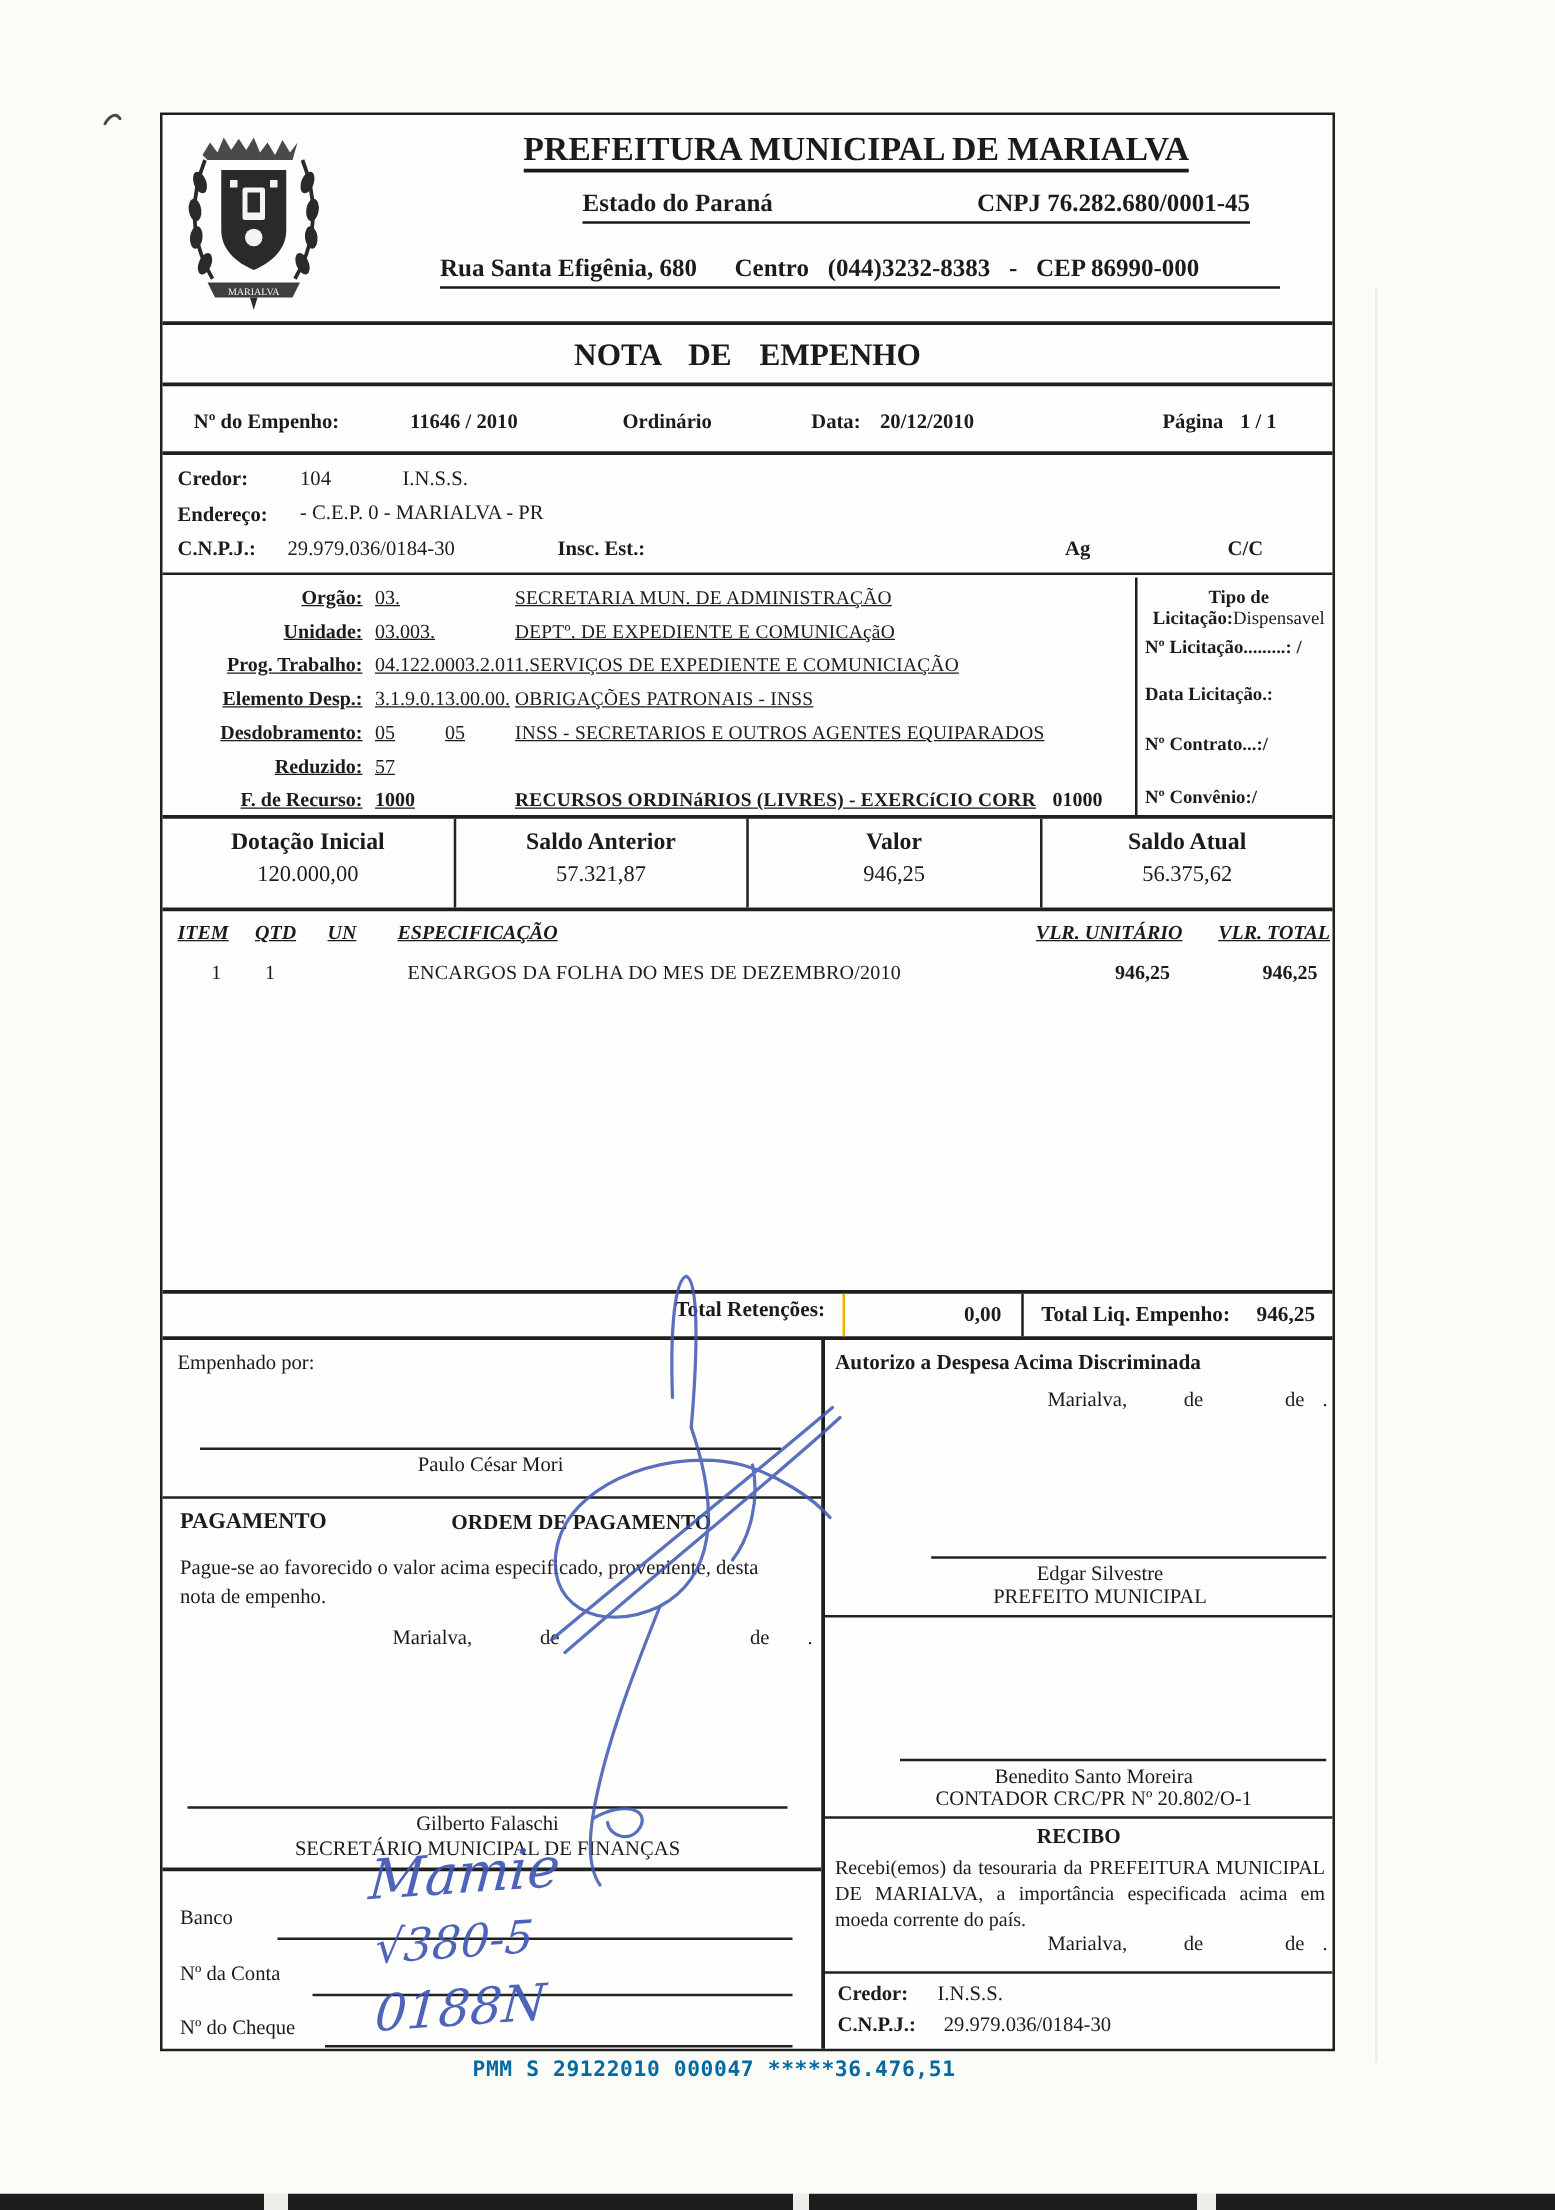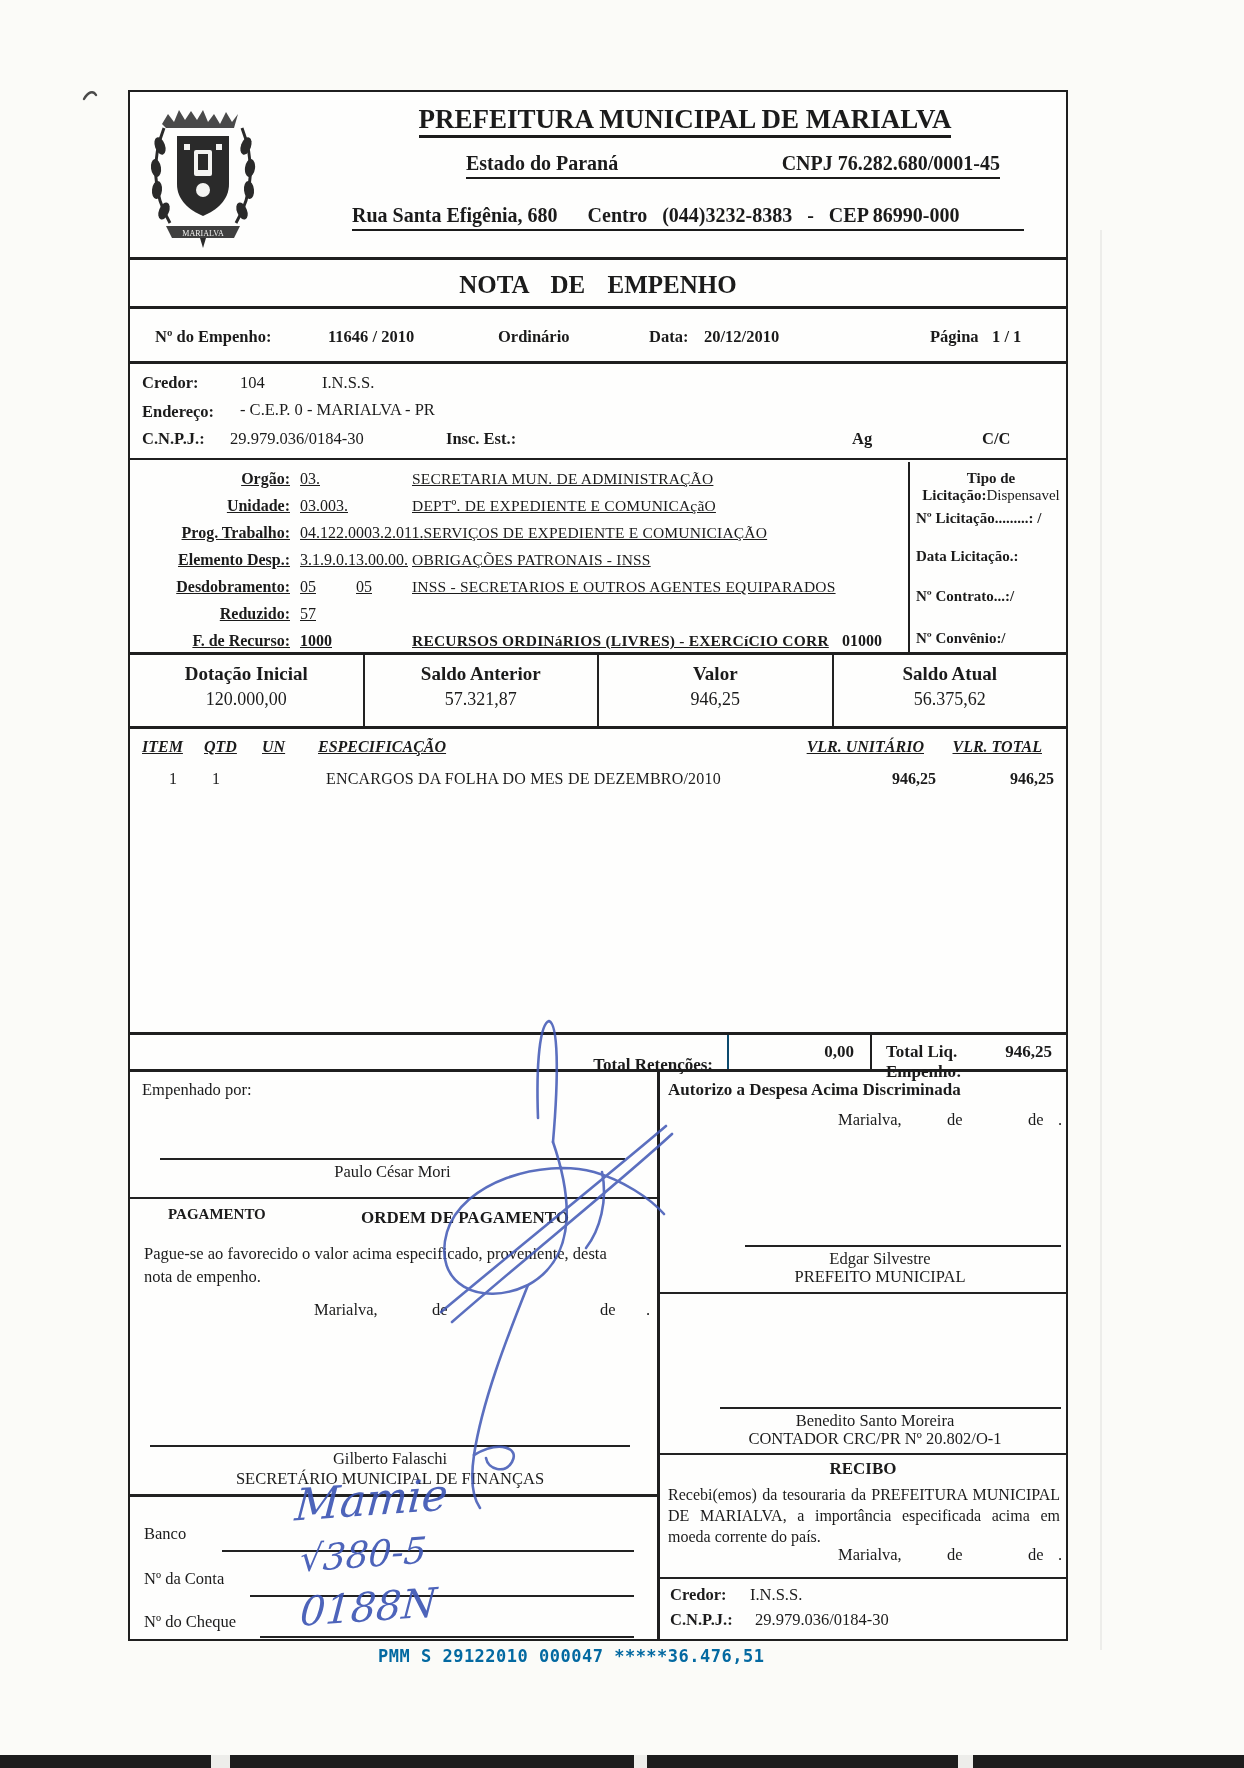--- a/index.html
+++ b/index.html
@@ -166,61 +166,61 @@
       <div class="vlab">Valor</div>
       <div class="vval">946,25</div>
     </div>
     <div class="vcol">
       <div class="vlab">Saldo Atual</div>
       <div class="vval">56.375,62</div>
     </div>
   </div>
 
   <div class="sec" style="top:640px;height:300px;">
-    <div style="display:flex;padding:6px 24px 0 12px;justify-content:center;">
+    <div style="display:flex;padding:6px 2px 0 12px;justify-content:center;">
       <span class="ith" style="width:62px;">ITEM</span>
       <span class="ith" style="width:58px;">QTD</span>
       <span class="ith" style="width:56px;">UN</span>
       <span class="ith" style="flex:1;">ESPECIFICAÇÃO</span>
       <span class="ith" style="width:160px;text-align:right;">VLR. UNITÁRIO</span>
       <span class="ith" style="width:118px;text-align:right;">VLR. TOTAL</span>
     </div>
     <div style="display:flex;padding:14px 12px 0 12px;font-size:16px;">
       <span style="width:62px;text-align:center;">1</span>
       <span style="width:58px;text-align:left;padding-left:8px;">1</span>
       <span style="width:56px;"></span>
       <span style="flex:1;letter-spacing:.2px;">ENCARGOS DA FOLHA DO MES DE DEZEMBRO/2010</span>
       <span class="b" style="width:160px;text-align:right;">946,25</span>
       <span class="b" style="width:118px;text-align:right;">946,25</span>
     </div>
   </div>
 
   <div class="sec" style="top:940px;height:40px;border-top:3px solid #1f1f1f;border-bottom:3px solid #1f1f1f;display:flex;box-sizing:border-box;">
-    <div style="width:599px;border-right:2px solid #0c4a6e;text-align:right;padding:20px 14px 0 0;box-sizing:border-box;">
+    <div style="width:546px;border-right:2px solid #eab308;text-align:right;padding:3px 14px 0 0;box-sizing:border-box;">
       <span class="lbl" style="font-size:17px;">Total Retenções:</span>
     </div>
     <div style="width:143px;border-right:2px solid #1f1f1f;text-align:right;padding:7px 16px 0 0;box-sizing:border-box;">
       <span class="b" style="font-size:17px;">0,00</span>
     </div>
     <div style="flex:1;display:flex;justify-content:space-between;padding:7px 14px 0 14px;box-sizing:border-box;">
       <span class="lbl" style="font-size:17px;">Total Liq. Empenho:</span>
       <span class="b" style="font-size:17px;">946,25</span>
     </div>
   </div>
 
   <div class="sec" style="top:980px;height:567px;">
     <div class="abs" style="left:527px;top:0;width:0;height:567px;border-left:3px solid #1f1f1f;"></div>
 
     <div class="abs" style="left:0;top:0;width:527px;height:567px;">
       <span class="abs val" style="left:12px;top:8px;">Empenhado por:</span>
       <div class="sigline" style="left:30px;top:86px;width:465px;"></div>
       <div class="signame" style="left:30px;top:90px;width:465px;">Paulo César Mori</div>
       <div class="line" style="left:0;top:125px;width:527px;"></div>
 
-      <span class="abs b" style="left:14px;top:134px;font-size:15px;margin-left:24px;">PAGAMENTO</span>
+      <span class="abs b" style="left:14px;top:134px;font-size:18px;">PAGAMENTO</span>
       <span class="abs b ctr" style="left:170px;top:136px;width:330px;font-size:17px;">ORDEM DE PAGAMENTO</span>
       <div class="abs" style="left:14px;top:170px;width:492px;font-size:16.5px;line-height:23px;">Pague-se ao favorecido o valor acima especificado, proveniente, desta nota de empenho.</div>
       <span class="abs val" style="left:184px;top:228px;">Marialva,</span>
       <span class="abs val" style="left:302px;top:228px;">de</span>
       <span class="abs val" style="left:470px;top:228px;">de</span>
       <span class="abs val" style="left:516px;top:228px;">.</span>
 
       <div class="sigline" style="left:20px;top:373px;width:480px;"></div>
       <div class="signame" style="left:20px;top:397px;width:480px;">SECRETÁRIO MUNICIPAL DE FINANÇAS</div>
       <div class="signame" style="left:20px;top:377px;width:480px;">Gilberto Falaschi</div>

